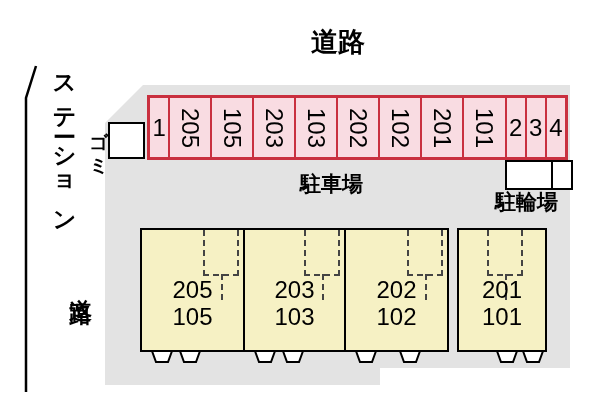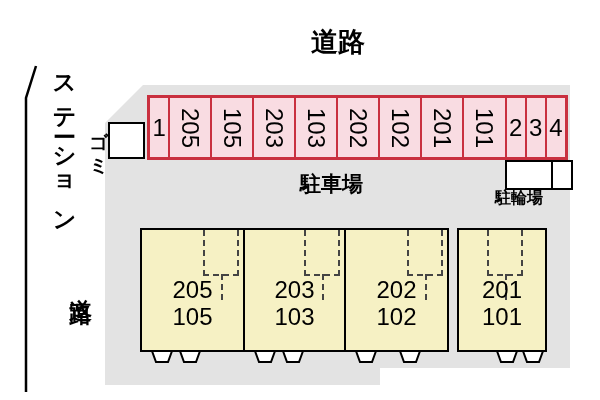--- a/index.html
+++ b/index.html
@@ -20,21 +20,21 @@
   }
 
   
   .big{font-weight:bold;}
   #road-top{left:305px;top:24px;width:66px;text-align:center;font-size:27px;z-index:6;}
   .vtext{writing-mode:vertical-rl;text-orientation:mixed;z-index:6;}
   #station{left:50px;top:60px;font-size:23px;letter-spacing:6px;}
   #road-left{left:66px;top:280px;font-size:23px;letter-spacing:4px;}
   #gomi{left:86px;top:118px;font-size:19px;letter-spacing:6px;}
   #parking-lot{left:300px;top:170px;font-size:21px;z-index:6;}
-  #bicycle-label{left:495px;top:188px;font-size:16px;z-index:6;text-align:right;}
+  #bicycle-label{left:495px;top:188px;font-size:21px;z-index:6;text-align:right;}
 
   
   #gomi-box{left:108px;top:122px;width:33px;height:33px;background:#fff;border:2px solid #000;z-index:5;}
   #bike-box{left:505px;top:160px;width:64px;height:26px;background:#fff;border:2px solid #000;z-index:5;}
   #bike-box .divider{position:absolute;top:0;bottom:0;left:44px;border-left:2px solid #000;}
 
   
   #spaces{
     left:147px;top:95px;width:421px;height:65px;
     display:flex;z-index:4;

